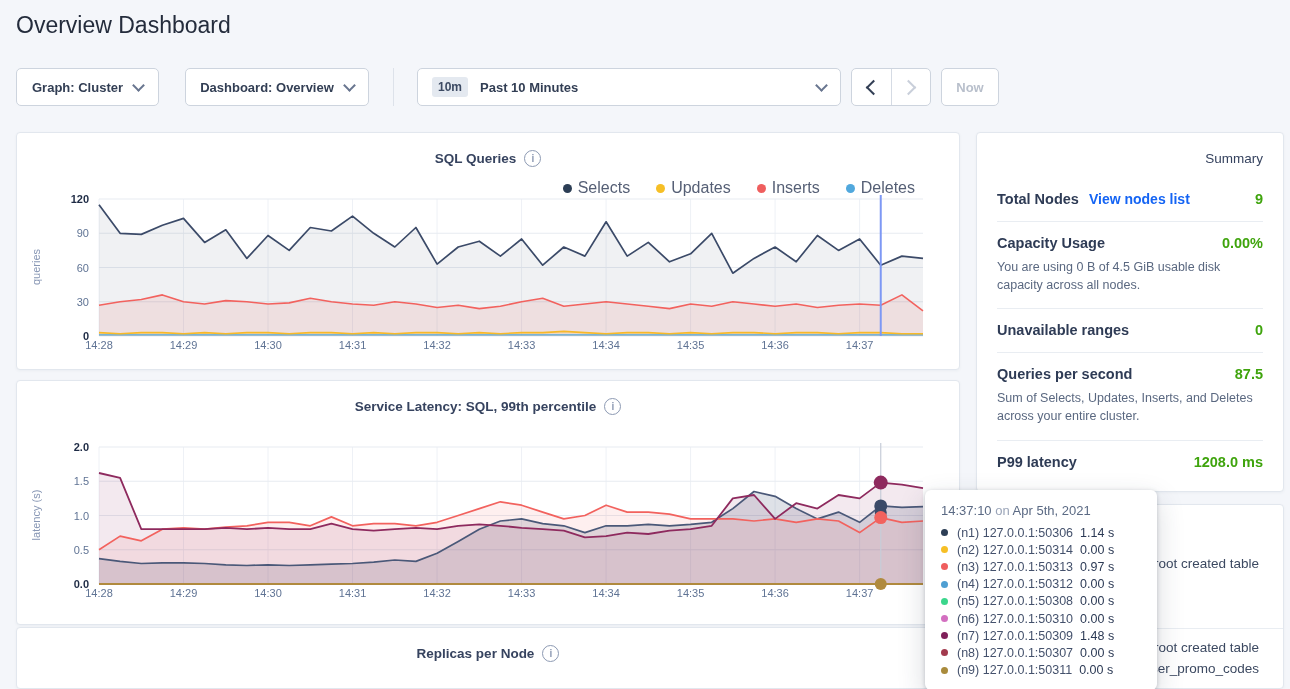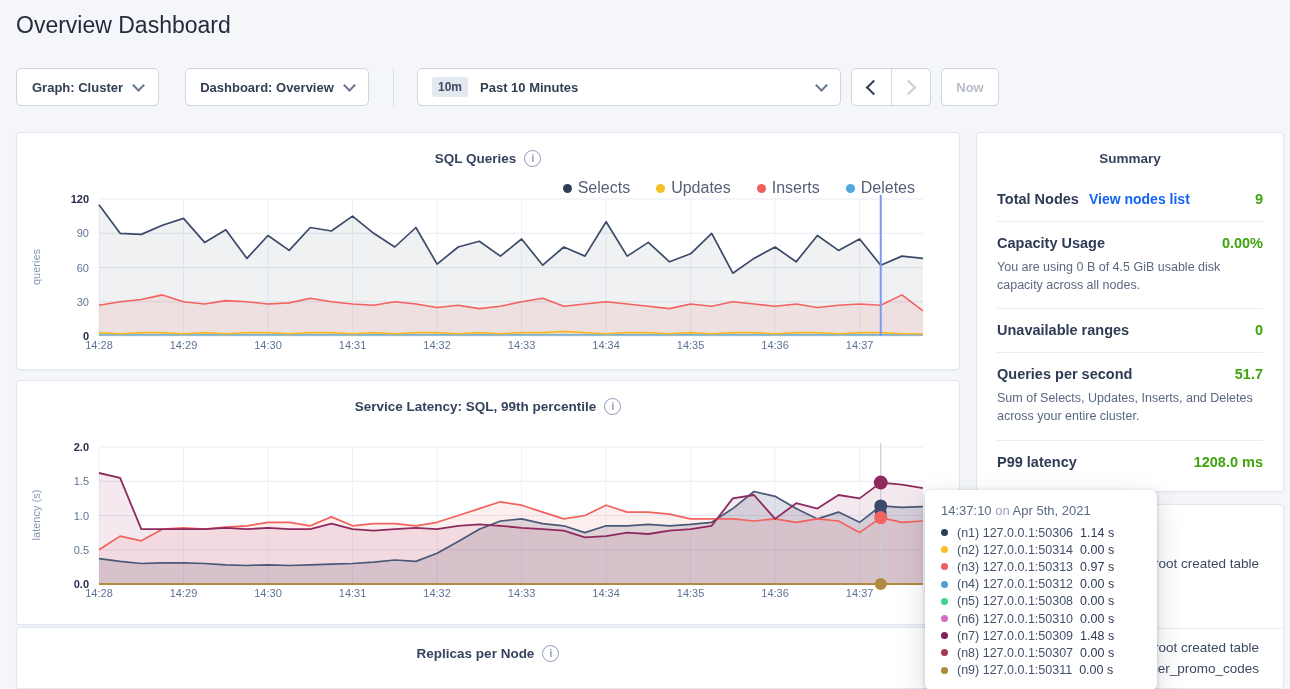--- a/index.html
+++ b/index.html
@@ -43,21 +43,21 @@
   .legend{position:absolute;top:46px;right:44px;display:flex;gap:26px;}
   .legend-item{display:flex;align-items:center;gap:6px;font-size:16px;color:#555f75;}
   .legend-dot{width:9px;height:9px;border-radius:50%;flex:none;}
   .ylabel{position:absolute;left:-49px;top:126px;width:140px;height:16px;transform:rotate(-90deg);
         text-align:center;font-size:11px;color:#8796b4;}
   svg.chart{position:absolute;left:20px;top:58px;width:896px;height:164px;overflow:visible;}
   svg.chart text{font-family:"Liberation Sans","DejaVu Sans",sans-serif;}
 
   
   .card-summary{left:976px;top:132px;width:308px;height:360px;padding:0 20px;}
-  .sum-heading{text-align:center;font-weight:700;font-size:13.5px;color:#36435f;padding:18px 0 12px;}
+  .sum-heading{text-align:right;font-weight:400;font-size:13.5px;color:#36435f;padding:18px 0 12px;}
   .sum-row{padding:13px 0 14px;border-bottom:1px solid #e9edf2;}
   .sum-row:last-child{border-bottom:none;}
   .sum-head{display:flex;align-items:baseline;}
   .sum-label{font-weight:700;font-size:14.5px;color:#2e3b55;}
   .sum-link{font-weight:700;font-size:14px;color:#1464f4;margin-left:10px;text-decoration:none;cursor:pointer;}
   .sum-value{margin-left:auto;font-weight:700;font-size:14.5px;color:#3fa40d;white-space:nowrap;}
   .sum-sub{margin-top:7px;font-size:12.5px;line-height:1.45;color:#5a6880;}
 
   .card-events{left:976px;top:504px;width:308px;height:185px;}
   .events-heading{text-align:center;font-weight:700;font-size:13.5px;color:#36435f;padding-top:16px;}
@@ -254,21 +254,21 @@
         </div>
         <div class="sum-row">
           <div class="sum-head">
             <span class="sum-label">Unavailable ranges</span>
             <span class="sum-value">0</span>
           </div>
         </div>
         <div class="sum-row">
           <div class="sum-head">
             <span class="sum-label">Queries per second</span>
-            <span class="sum-value">51.7</span>
+            <span class="sum-value">87.5</span>
           </div>
           <div class="sum-sub">Sum of Selects, Updates, Inserts, and Deletes across your entire cluster.</div>
         </div>
         <div class="sum-row">
           <div class="sum-head">
             <span class="sum-label">P99 latency</span>
             <span class="sum-value">1208.0 ms</span>
           </div>
         </div>
       </div>

